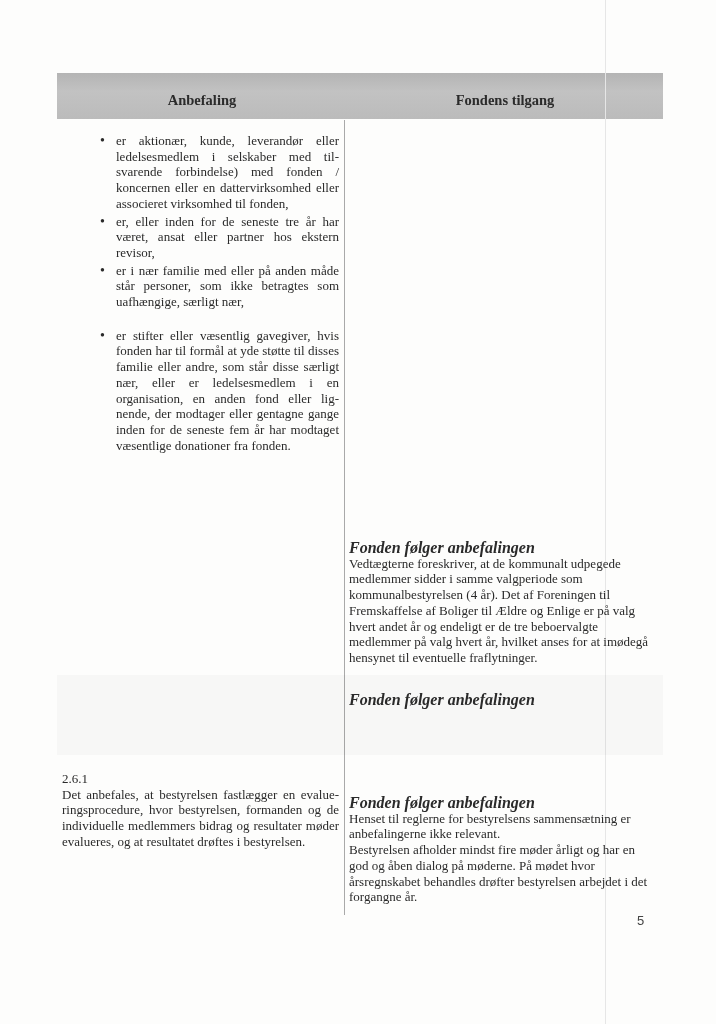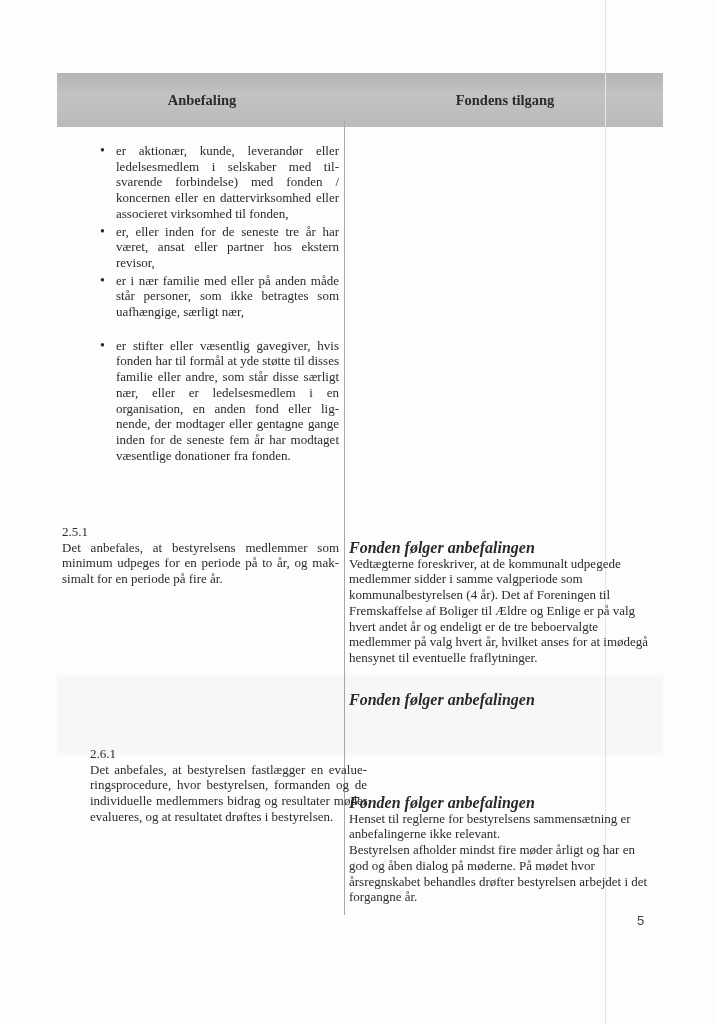--- a/index.html
+++ b/index.html
@@ -2,21 +2,21 @@
 <html><head>
 <meta charset="utf-8">
 <style>
   html, body { margin: 0; padding: 0; }
   body {
     width: 716px; height: 1024px; background: #fdfdfc; position: relative; overflow: hidden;
     font-family: "Liberation Serif", "DejaVu Serif", serif; color: #2a2a2a;
   }
   .page { position: absolute; left: 0; top: 0; width: 716px; height: 1024px; }
   .header {
-    position: absolute; left: 57px; top: 73px; width: 606px; height: 54px;
+    position: absolute; left: 57px; top: 73px; width: 606px; height: 46px;
     background: linear-gradient(180deg, #b4b4b4 0%, #c2c2c2 40%, #bbbbbb 100%);
   }
   .header .h { position: absolute; top: 19px; font-weight: bold; font-size: 14.5px; color: #2b2b2b; }
   .h-left { left: 0; width: 290px; text-align: center; }
   .h-right { left: 290px; width: 316px; text-align: center; }
   .vline { position: absolute; left: 344px; top: 120px; width: 1px; height: 795px; background: #a9a9a9; }
   .vline2 { position: absolute; left: 605px; top: 0; width: 1px; height: 1024px; background: #e6e6e6; }
   .left { position: absolute; left: 62px; width: 277px; font-size: 13px; line-height: 15.7px; }
   .right { position: absolute; left: 349px; width: 300px; font-size: 13px; line-height: 15.7px; }
   .sec { font-size: 13px; }
@@ -36,43 +36,39 @@
   <div class="header">
     <div class="h h-left">Anbefaling</div>
     <div class="h h-right">Fondens tilgang</div>
   </div>
 
   <div class="vline"></div>
   <div class="vline2"></div>
 
   <div class="left" style="top:131px;">
     <ul class="bul">
-      <li style="margin-top:12px;">er aktionær, kunde, leverandør eller ledelsesmedlem i selskaber med til-svarende forbindelse) med fonden / koncernen eller en dattervirksomhed eller associeret virksomhed til fonden,</li>
+      <li style="margin-top:2px;">er aktionær, kunde, leverandør eller ledelsesmedlem i selskaber med til-svarende forbindelse) med fonden / koncernen eller en dattervirksomhed eller associeret virksomhed til fonden,</li>
       <li style="margin-top:2px;">er, eller inden for de seneste tre år har været, ansat eller partner hos ekstern revisor,</li>
       <li style="margin-top:2px;">er i nær familie med eller på anden måde står personer, som ikke betragtes som uafhængige, særligt nær,</li>
       <li style="margin-top:18px;">er stifter eller væsentlig gavegiver, hvis fonden har til formål at yde støtte til disses familie eller andre, som står disse særligt nær, eller er ledelsesmedlem i en organisation, en anden fond eller lig-nende, der modtager eller gentagne gange inden for de seneste fem år har modtaget væsentlige donationer fra fonden.</li>
     </ul>
   </div>
 
-  <div class="left" style="top:524px;">
-    <div class="sec">2.5.1</div>
-    <div class="just">Det anbefales, at bestyrelsens medlemmer som minimum udpeges for en periode på to år, og mak-simalt for en periode på fire år.</div>
-  </div>
   <div class="right" style="top:540px;">
     <div class="bi">Fonden følger anbefalingen</div>
     <div>Vedtægterne foreskriver, at de kommunalt udpegede medlemmer sidder i samme valgperiode som kommunalbestyrelsen (4 år). Det af Foreningen til Fremskaffelse af Boliger til Ældre og Enlige er på valg hvert andet år og endeligt er de tre beboervalgte medlemmer på valg hvert år, hvilket anses for at imødegå hensynet til eventuelle fraflytninger.</div>
   </div>
 
   <div class="shade" style="top:675px;height:80px;"></div>
 
   <div class="right" style="top:692px;">
     <div class="bi">Fonden følger anbefalingen</div>
   </div>
 
-  <div class="left" style="top:746px;margin-left:28px;">
+  <div class="left" style="top:771px;">
     <div class="sec">2.6.1</div>
     <div class="just">Det anbefales, at bestyrelsen fastlægger en evalue-ringsprocedure, hvor bestyrelsen, formanden og de individuelle medlemmers bidrag og resultater møder evalueres, og at resultatet drøftes i bestyrelsen.</div>
   </div>
   <div class="right" style="top:795px;">
     <div class="bi">Fonden følger anbefalingen</div>
     <div>Henset til reglerne for bestyrelsens sammensætning er anbefalingerne ikke relevant.</div>
     <div>Bestyrelsen afholder mindst fire møder årligt og har en god og åben dialog på møderne. På mødet hvor årsregnskabet behandles drøfter bestyrelsen arbejdet i det forgangne år.</div>
   </div>
 
   <div class="pgnum">5</div>

